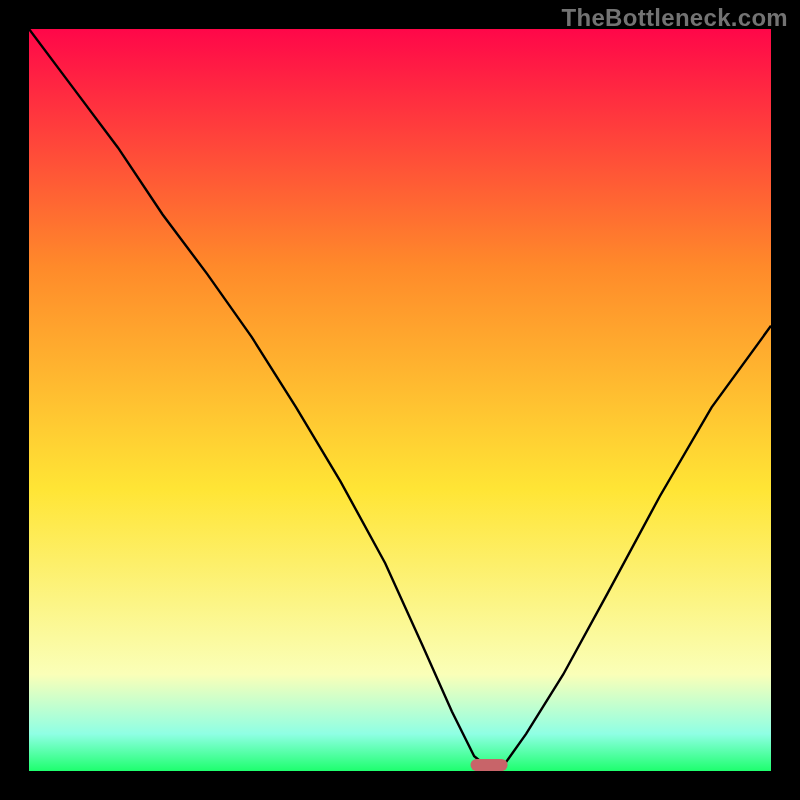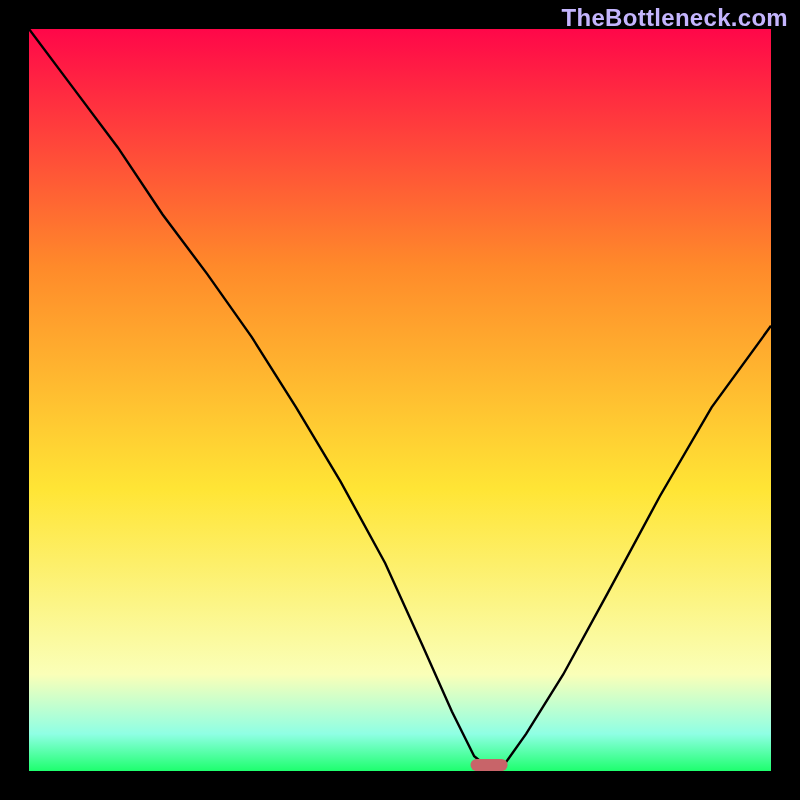--- a/index.html
+++ b/index.html
@@ -16,21 +16,21 @@
     height: 800px;
     background: #000;
   }
   .watermark {
     position: absolute;
     top: 4px;
     right: 12px;
     font-family: Arial, Helvetica, sans-serif;
     font-size: 24px;
     font-weight: 600;
-    color: #c4b5fd;
+    color: #737373;
     letter-spacing: 0.3px;
     user-select: none;
   }
   .plot-wrap {
     position: absolute;
     left: 29px;
     top: 29px;
     width: 742px;
     height: 742px;
   }

